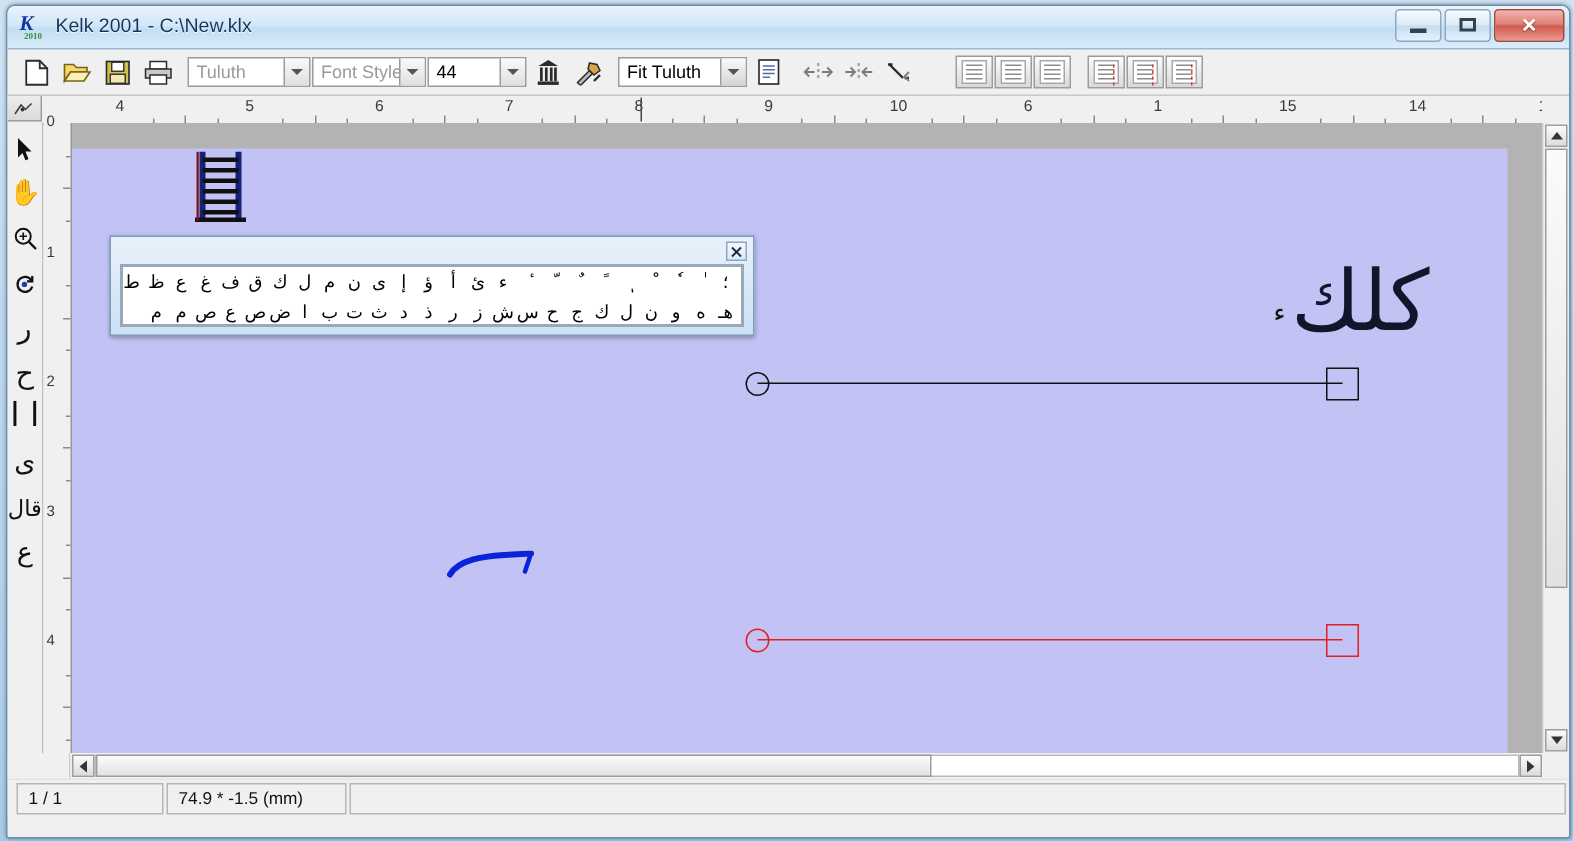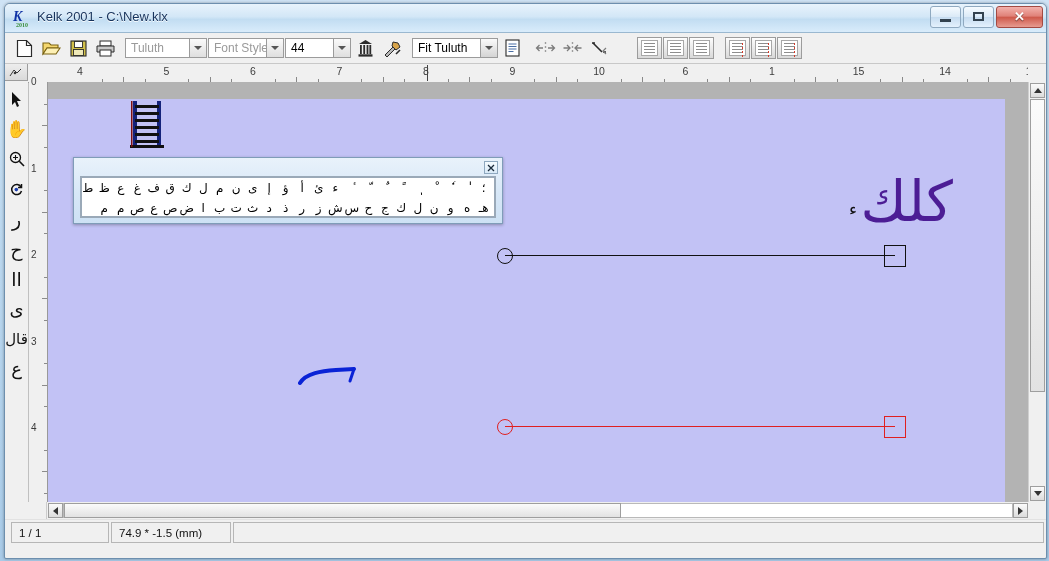--- a/index.html
+++ b/index.html
@@ -229,21 +229,21 @@
     flex:0 0 auto;width:16.5px;text-align:center;font-size:12px;color:#000;
     line-height:20px;overflow:hidden;white-space:nowrap;cursor:default;
   }
   
   .ladder{
     position:absolute;left:78px;top:2px;width:40px;height:48px;
   }
   .art-kelk{
     position:absolute;right:52px;top:75px;
     font-family:"DejaVu Sans",sans-serif;
-    font-size:56px;color:#4c1d95;line-height:1;direction:rtl;
+    font-size:56px;color:#0f172a;line-height:1;direction:rtl;
     white-space:nowrap;
   }
   .art-kelk-small{
     position:absolute;right:148px;top:100px;
     font-family:"DejaVu Sans",sans-serif;font-size:17px;color:#111;
   }
   .baseline-black{
     position:absolute;left:457px;top:156px;width:390px;height:1px;background:#111;
   }
   .handle-circle{
@@ -552,21 +552,21 @@
             <circle cx="7.3" cy="7.6" r="1.8" fill="#1e3fb0"></circle>
           </svg>
         </div>
         <div class="lt-btn">
           <span class="lt-glyph" style="font-size:19px;">ر</span>
         </div>
         <div class="lt-btn">
           <span class="lt-glyph" style="font-size:19px;">ح</span>
         </div>
         <div class="lt-btn">
-          <span class="lt-glyph" style="font-size:19px;letter-spacing:1px;">اا</span>
+          <span class="lt-glyph" style="font-size:22px;letter-spacing:1px;font-family:Liberation Mono, monospace;">اا</span>
         </div>
         <div class="lt-btn">
           <span class="lt-glyph" style="font-size:18px;">ى</span>
         </div>
         <div class="lt-btn">
           <span class="lt-glyph" style="font-size:15px;">قال</span>
         </div>
         <div class="lt-btn">
           <span class="lt-glyph" style="font-size:18px;">ع</span>
         </div>

